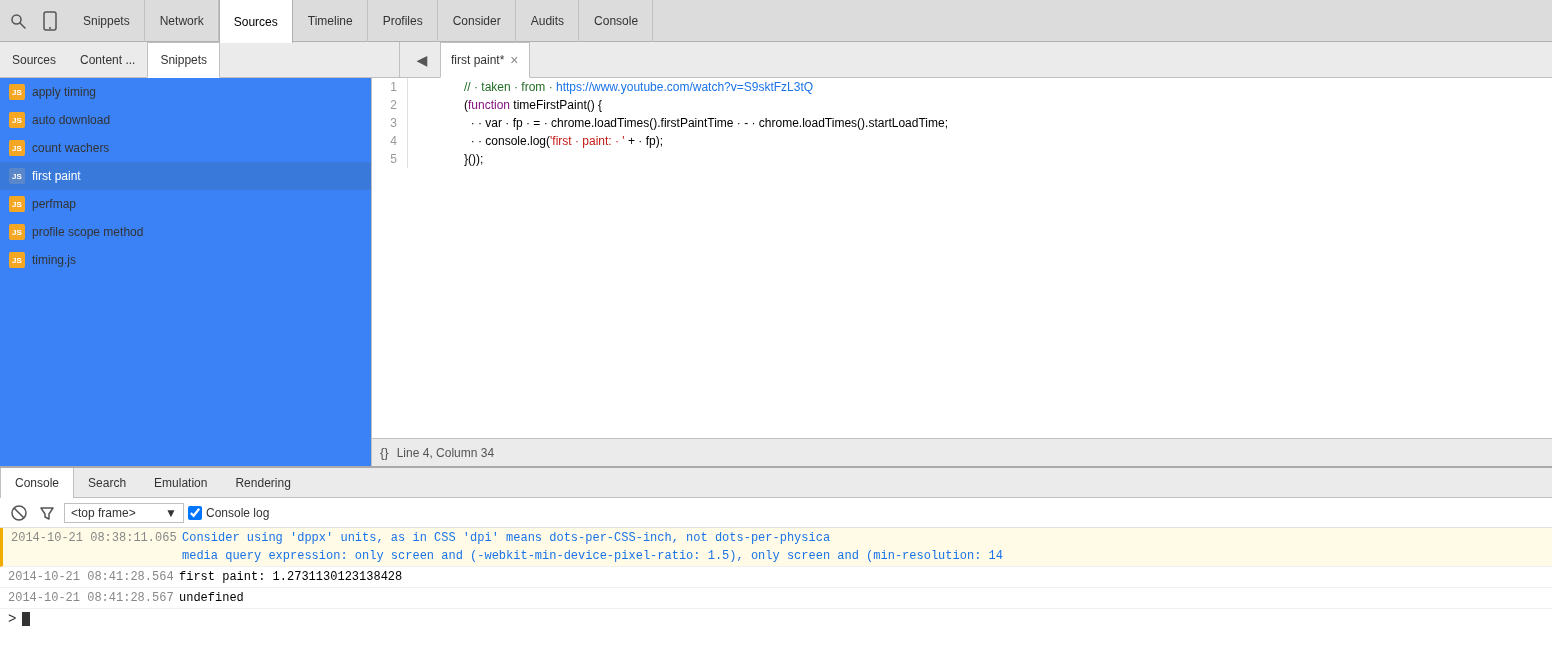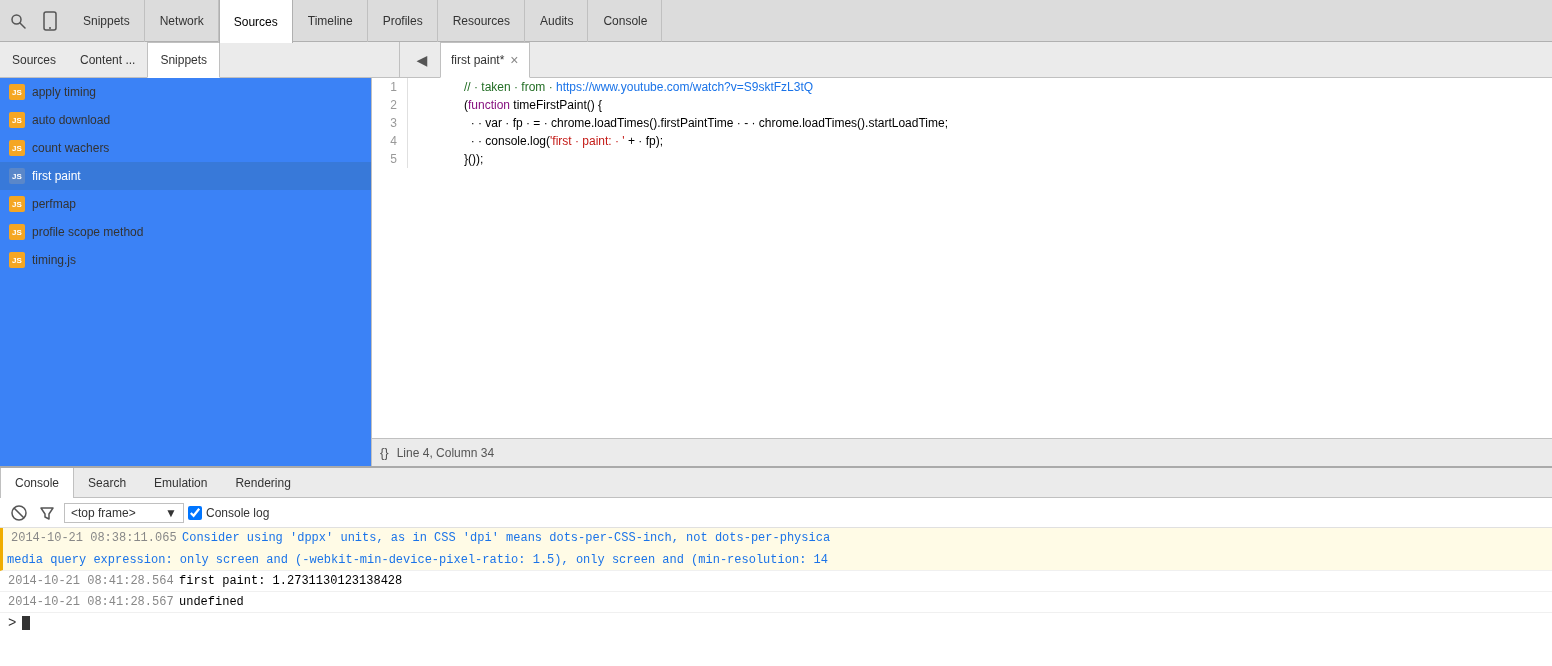--- a/index.html
+++ b/index.html
@@ -341,21 +341,21 @@
       <rect x="2" y="1" width="12" height="18" rx="2" stroke="#555" stroke-width="1.5"></rect>
       <circle cx="8" cy="17" r="1" fill="#555"></circle>
     </svg>
   </div>
 
   <div class="top-nav-tab">Snippets</div>
   <div class="top-nav-tab">Network</div>
   <div class="top-nav-tab active">Sources</div>
   <div class="top-nav-tab">Timeline</div>
   <div class="top-nav-tab">Profiles</div>
-  <div class="top-nav-tab">Resources</div>
+  <div class="top-nav-tab">Consider</div>
   <div class="top-nav-tab">Audits</div>
   <div class="top-nav-tab">Console</div>
 </div>
 
 <div style="display:flex; background:#ebebeb; border-bottom:1px solid #c0c0c0; height:36px; align-items:stretch;">
 
   <div style="display:flex; align-items:stretch; width:400px; border-right:1px solid #c0c0c0;">
     <div class="second-toolbar-btn">Sources</div>
     <div class="second-toolbar-btn">Content ...</div>
     <div class="second-toolbar-btn active">Snippets</div>
@@ -486,21 +486,21 @@
   </div>
 
   <div class="console-output">
 
     <div class="console-row warning-row">
       <div style="display:flex; flex-direction:column; flex:1;">
         <div style="display:flex;">
           <span class="console-timestamp">2014-10-21 08:38:11.065</span>
           <span class="console-message blue">Consider using 'dppx' units, as in CSS 'dpi' means dots-per-CSS-inch, not dots-per-physica</span>
         </div>
-        <div style="display:flex;flex-direction:column;">
+        <div style="display:flex;">
           <span class="console-timestamp"></span>
           <span class="console-message blue">media query expression: only screen and (-webkit-min-device-pixel-ratio: 1.5), only screen and (min-resolution: 14</span>
         </div>
       </div>
     </div>
 
     <div class="console-row">
       <span class="console-timestamp">2014-10-21 08:41:28.564</span>
       <span class="console-message black">first paint: 1.2731130123138428</span>
     </div>

